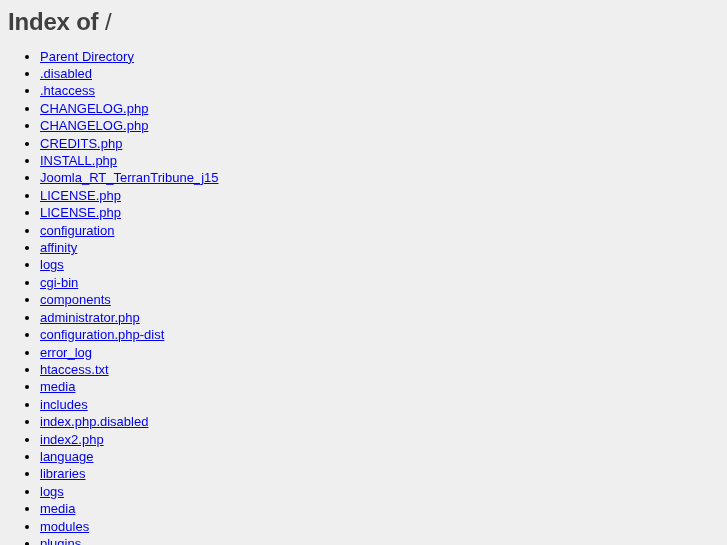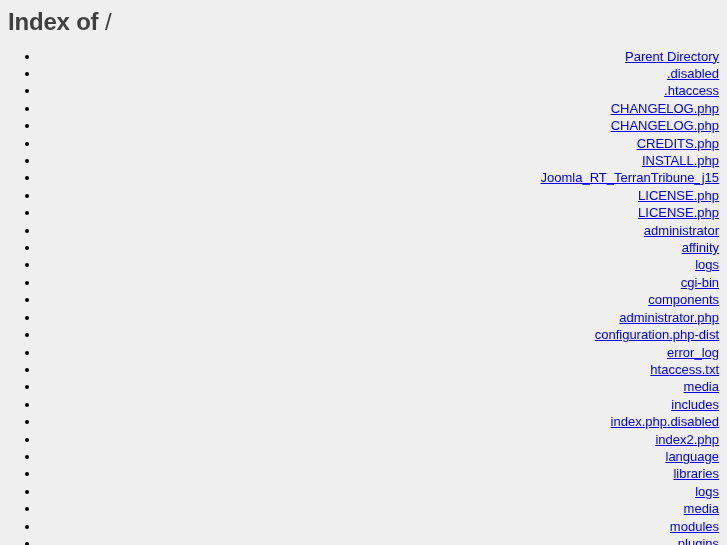--- a/index.html
+++ b/index.html
@@ -36,21 +36,20 @@
   ul.listing {
     margin: 0;
     padding: 0 0 0 32px;
     list-style-type: disc;
   }
   ul.listing li {
     margin: 0;
     padding: 0;
     line-height: 17.4px;
     font-size: 13px;
-    text-align: right;
   }
   ul.listing li a {
     font-family: "Liberation Sans", sans-serif;
     font-size: 13px;
     color: #0000ee;
     text-decoration: underline;
   }
 </style>
 </head>
 <body>
@@ -66,21 +65,21 @@
       <li><a href="#">Parent Directory</a></li>
       <li><a href="#">.disabled</a></li>
       <li><a href="#">.htaccess</a></li>
       <li><a href="#">CHANGELOG.php</a></li>
       <li><a href="#">CHANGELOG.php</a></li>
       <li><a href="#">CREDITS.php</a></li>
       <li><a href="#">INSTALL.php</a></li>
       <li><a href="#">Joomla_RT_TerranTribune_j15</a></li>
       <li><a href="#">LICENSE.php</a></li>
       <li><a href="#">LICENSE.php</a></li>
-      <li><a href="#">administrator</a></li>
+      <li><a href="#">configuration</a></li>
       <li><a href="#">affinity</a></li>
       <li><a href="#">logs</a></li>
       <li><a href="#">cgi-bin</a></li>
       <li><a href="#">components</a></li>
       <li><a href="#">administrator.php</a></li>
       <li><a href="#">configuration.php-dist</a></li>
       <li><a href="#">error_log</a></li>
       <li><a href="#">htaccess.txt</a></li>
       <li><a href="#">media</a></li>
       <li><a href="#">includes</a></li>

